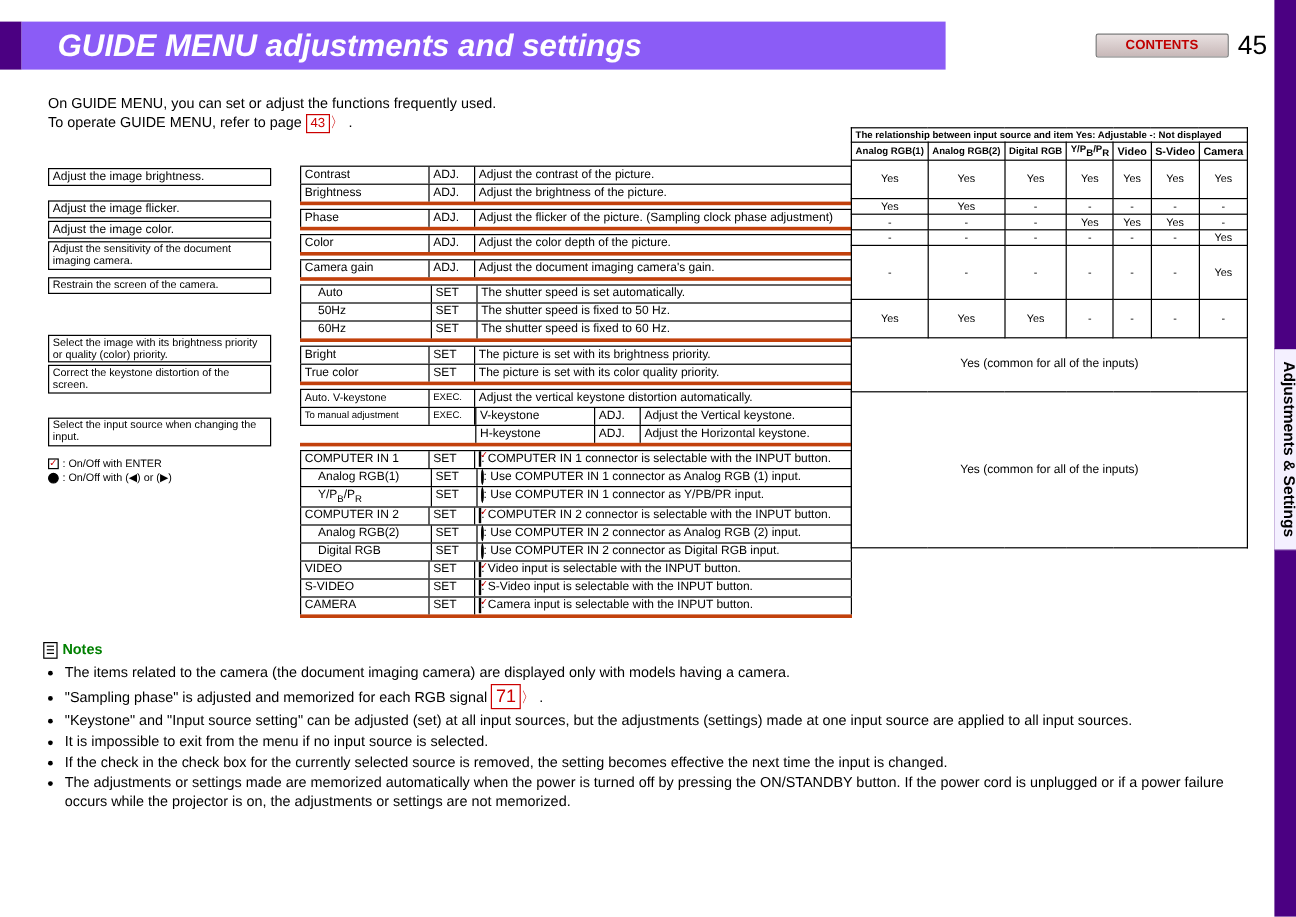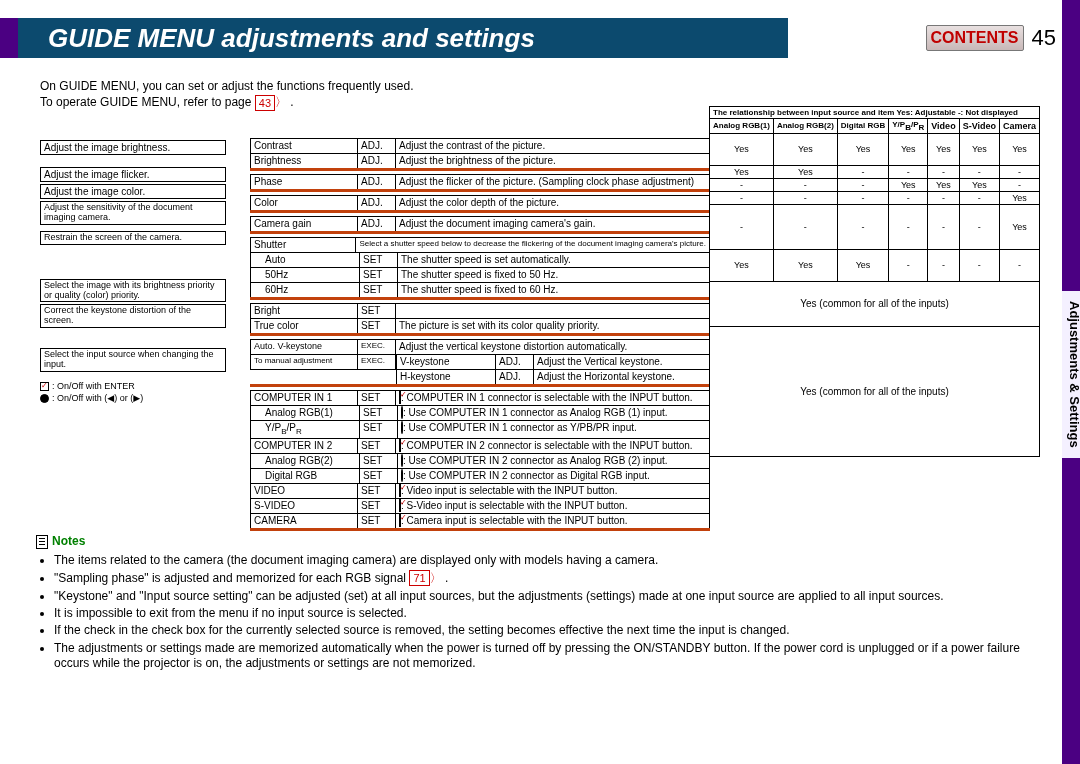--- a/index.html
+++ b/index.html
@@ -1,22 +1,22 @@
 <!DOCTYPE html>
 <html><head>
 <meta charset="utf-8">
 <style>
   * { box-sizing: border-box; margin: 0; padding: 0; }
   body { font-family: Arial, Helvetica, sans-serif; background: #fff; color: #000; width: 1080px; height: 764px; position: relative; overflow: hidden; font-size: 11px; }
   .left-stripe { position: absolute; left: 0; top: 18px; width: 18px; height: 40px; background: #4b0082; }
   .header-bar { position: absolute; left: 18px; top: 18px; right: 18px; height: 40px; display: flex; align-items: center; }
-  .header-left { flex: 0 0 770px; background: #0c4a6e; height: 40px; display: flex; align-items: center; padding-left: 30px; }
+  .header-left { flex: 0 0 770px; background: #8b5cf6; height: 40px; display: flex; align-items: center; padding-left: 30px; }
   .header-title { color: #fff; font-size: 26px; font-weight: bold; font-style: italic; }
   .header-right { flex: 1; display: flex; align-items: center; justify-content: flex-end; gap: 8px; padding-right: 6px; }
-  .contents-btn { background: linear-gradient(#e8e0e0,#c8b8b8); border: 1px solid #777; color: #c00000; font-weight: bold; font-size: 16px; padding: 3px 4px; border-radius: 2px; }
+  .contents-btn { background: linear-gradient(#e8e0e0,#c8b8b8); border: 1px solid #777; color: #c00000; font-weight: bold; font-size: 11px; padding: 3px 24px; border-radius: 2px; }
   .page-num { font-size: 22px; color: #000; font-weight: normal; }
   .right-stripe { position: absolute; right: 0; top: 0; width: 18px; height: 764px; background: #4b0082; }
   .side-tab { position: absolute; right: 0; top: 290px; width: 18px; background: #f4f0ff; border-top: 1px solid #4b0082; border-bottom: 1px solid #4b0082; writing-mode: vertical-rl; text-orientation: mixed; font-weight: bold; font-size: 13px; color: #000; padding: 10px 1px; text-align: center; line-height: 9px;}
   .intro { position: absolute; left: 40px; top: 78px; font-size: 12px; line-height: 1.35; }
   .intro .pagebox { display: inline-block; border: 1px solid #c00; color: #c00; padding: 0 3px; font-size: 11px; vertical-align: middle; }
   .intro .chev { color: #c00; }
   .main-area { position: absolute; left: 40px; top: 118px; width: 1000px; }
 
   
   .diagram { display: flex; gap: 0; }
@@ -49,21 +49,21 @@
   .matrix td.tall { height: 45px; vertical-align: middle; }
   .matrix td.tall2 { height: 32px; vertical-align: middle; }
   .matrix td.common { text-align:center; font-size:10px; }
 
   .notes-sec { position: absolute; left: 36px; top: 534px; right: 28px; font-size: 12px; }
   .notes-hdr { color: #008000; font-weight: bold; margin-bottom: 4px; }
   .notes-hdr .ico-doc { display:inline-block; width:12px; height:14px; border:1px solid #000; margin-right:4px; position:relative; vertical-align:middle;}
   .notes-hdr .ico-doc::before { content:""; position:absolute; left:2px; right:2px; top:2px; height:1px; background:#000; box-shadow: 0 3px 0 #000, 0 6px 0 #000; }
   .notes-sec ul { list-style: disc; padding-left: 18px; }
   .notes-sec li { margin-bottom: 2px; line-height:1.28; }
-  .notes-sec .pagebox { display: inline-block; border: 1px solid #c00; color: #c00; padding: 0 3px; font-size: 11px; }
+  .notes-sec .pagebox { display: inline-block; border: 1px solid #c00; color: #c00; padding: 0 3px; font-size: 15px; }
   .sub { font-size:8px; vertical-align:sub;}
 </style>
 </head>
 <body>
 
 <div class="left-stripe"></div>
 <div class="header-bar">
   <div class="header-left">
     <div class="header-title">GUIDE MENU adjustments and settings</div>
   </div>
@@ -141,44 +141,41 @@
       <div class="rowblock">
           <div class="row">
             <div class="cell name">Camera gain</div>
             <div class="cell tag">ADJ.</div>
             <div class="cell desc">Adjust the document imaging camera's gain.</div>
           </div>
         </div>
 
       <div class="rowblock">
         <div class="row">
-            <div class="cell name">Shutter</div>
-            <div class="cell desc" style="font-size:8px;">Select a shutter speed below to decrease the flickering of the document imaging camera's picture.</div>
-          </div>
-        <div class="row">
             <div class="cell name indent">Auto</div>
             <div class="cell tag">SET</div>
             <div class="cell desc">The shutter speed is set automatically.</div>
           </div>
         <div class="row">
             <div class="cell name indent">50Hz</div>
             <div class="cell tag">SET</div>
             <div class="cell desc">The shutter speed is fixed to 50 Hz.</div>
           </div>
         <div class="row">
             <div class="cell name indent">60Hz</div>
             <div class="cell tag">SET</div>
             <div class="cell desc">The shutter speed is fixed to 60 Hz.</div>
           </div>
       </div>
 
       <div class="rowblock">
         <div class="row">
             <div class="cell name">Bright</div>
             <div class="cell tag">SET</div>
+            <div class="cell desc">The picture is set with its brightness priority.</div>
           </div>
         <div class="row">
             <div class="cell name">True color</div>
             <div class="cell tag">SET</div>
             <div class="cell desc">The picture is set with its color quality priority.</div>
           </div>
       </div>
 
       <div class="rowblock">
         <div class="row">

